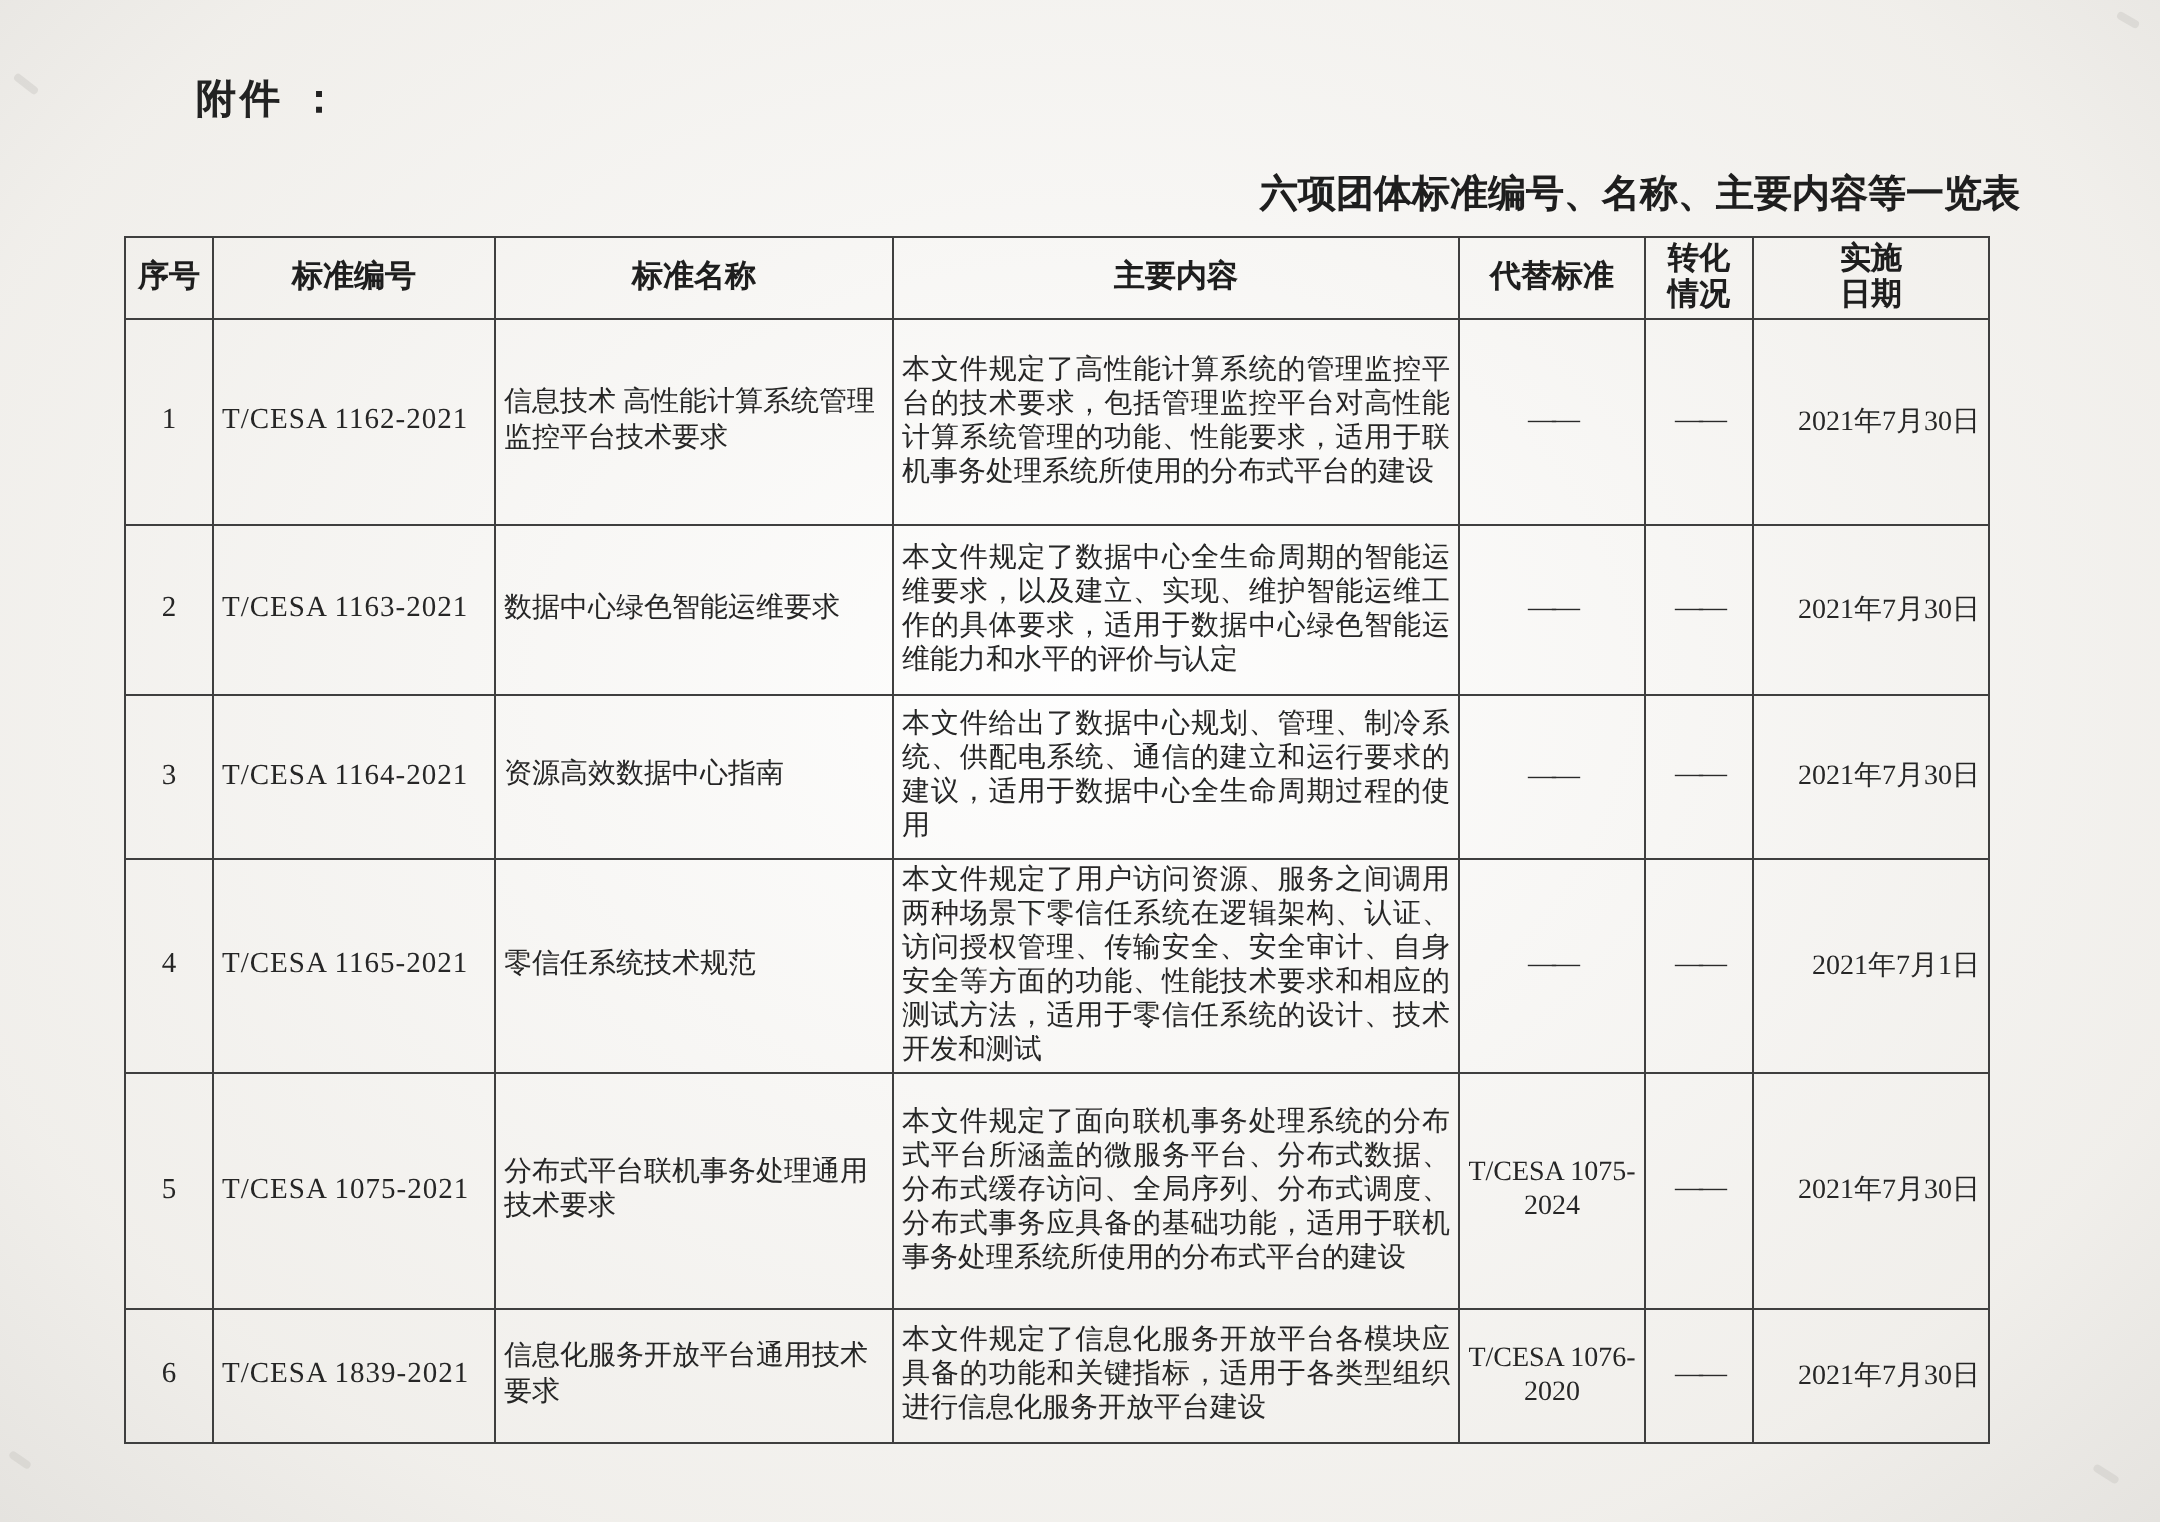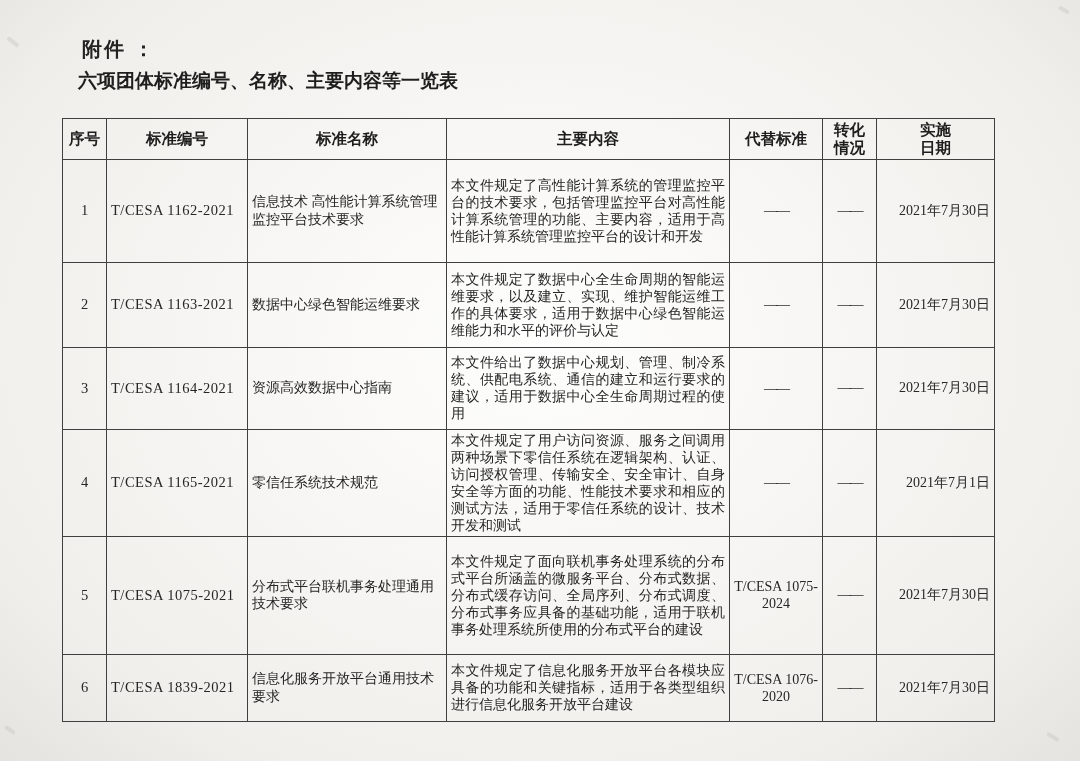--- a/index.html
+++ b/index.html
@@ -23,34 +23,34 @@
     opacity: 0.45;
     border-radius: 2px;
   }
   .mark-tl { left: 6px;  top: 40px;  width: 14px; height: 4px; transform: rotate(38deg); }
   .mark-tr { left: 1058px; top: 8px; width: 12px; height: 4px; transform: rotate(30deg); }
   .mark-bl { left: 4px;  top: 728px; width: 12px; height: 4px; transform: rotate(35deg); }
   .mark-br { left: 1046px; top: 735px; width: 14px; height: 4px; transform: rotate(32deg); }
 
   .attachment {
     position: absolute;
-    left: 82px;
+    left: 98px;
     top: 36px;
     font-family: "Liberation Sans", "DejaVu Sans", sans-serif;
     font-size: 20px;
     font-weight: 700;
     letter-spacing: 2px;
     color: #222;
   }
   .title {
     position: absolute;
     left: 78px;
-    top: 68px;
+    top: 84px;
     width: 932px;
-    text-align: left;
+    text-align: right;
     font-family: "Liberation Sans", "DejaVu Sans", sans-serif;
     font-size: 19px;
     font-weight: 700;
     color: #1e1e1e;
   }
 
   table.standards {
     position: absolute;
     left: 62px;
     top: 118px;
@@ -115,21 +115,21 @@
 情况</th>
       <th>实施
 日期</th>
     </tr>
   </thead>
   <tbody>
     <tr style="height:103px">
       <td class="c-idx">1</td>
       <td class="c-no">T/CESA 1162-2021</td>
       <td class="c-name">信息技术 高性能计算系统管理监控平台技术要求</td>
-      <td class="c-content">本文件规定了高性能计算系统的管理监控平台的技术要求，包括管理监控平台对高性能计算系统管理的功能、主要内容，适用于高性能计算系统管理监控平台的设计和开发</td>
+      <td class="c-content">本文件规定了高性能计算系统的管理监控平台的技术要求，包括管理监控平台对高性能计算系统管理的功能、性能要求，适用于联机事务处理系统所使用的分布式平台的建设</td>
       <td class="c-replaced dash">——</td>
       <td class="c-conv dash">——</td>
       <td class="c-date">2021年7月30日</td>
     </tr>
     <tr style="height:85px">
       <td class="c-idx">2</td>
       <td class="c-no">T/CESA 1163-2021</td>
       <td class="c-name">数据中心绿色智能运维要求</td>
       <td class="c-content">本文件规定了数据中心全生命周期的智能运维要求，以及建立、实现、维护智能运维工作的具体要求，适用于数据中心绿色智能运维能力和水平的评价与认定</td>
       <td class="c-replaced dash">——</td>

